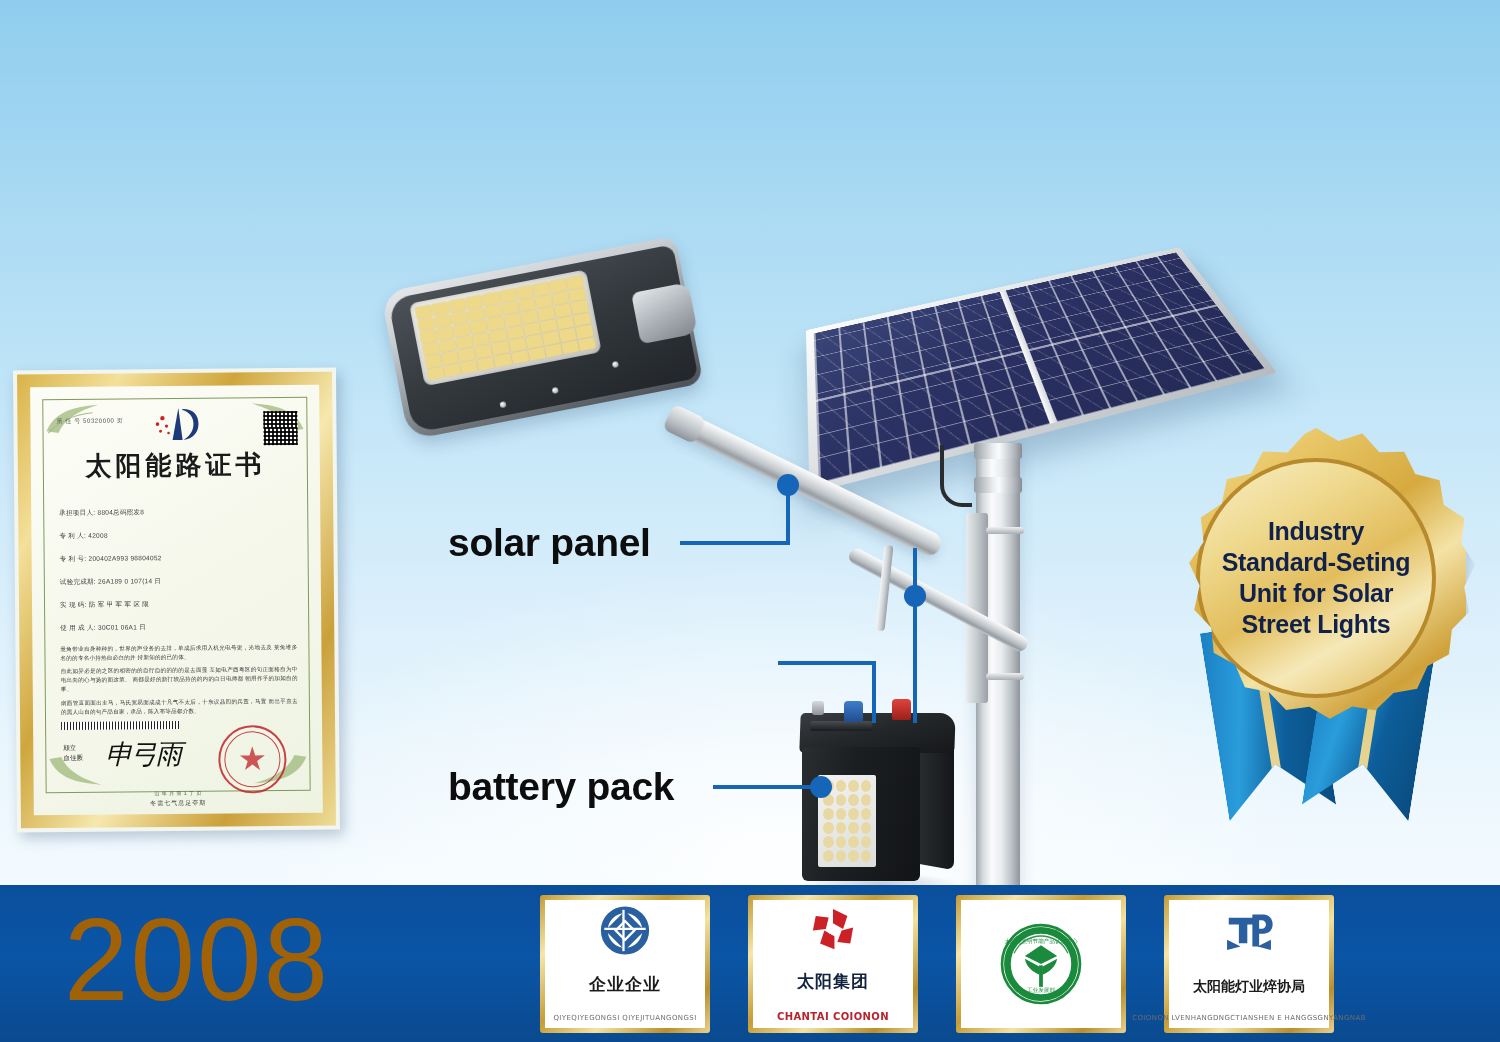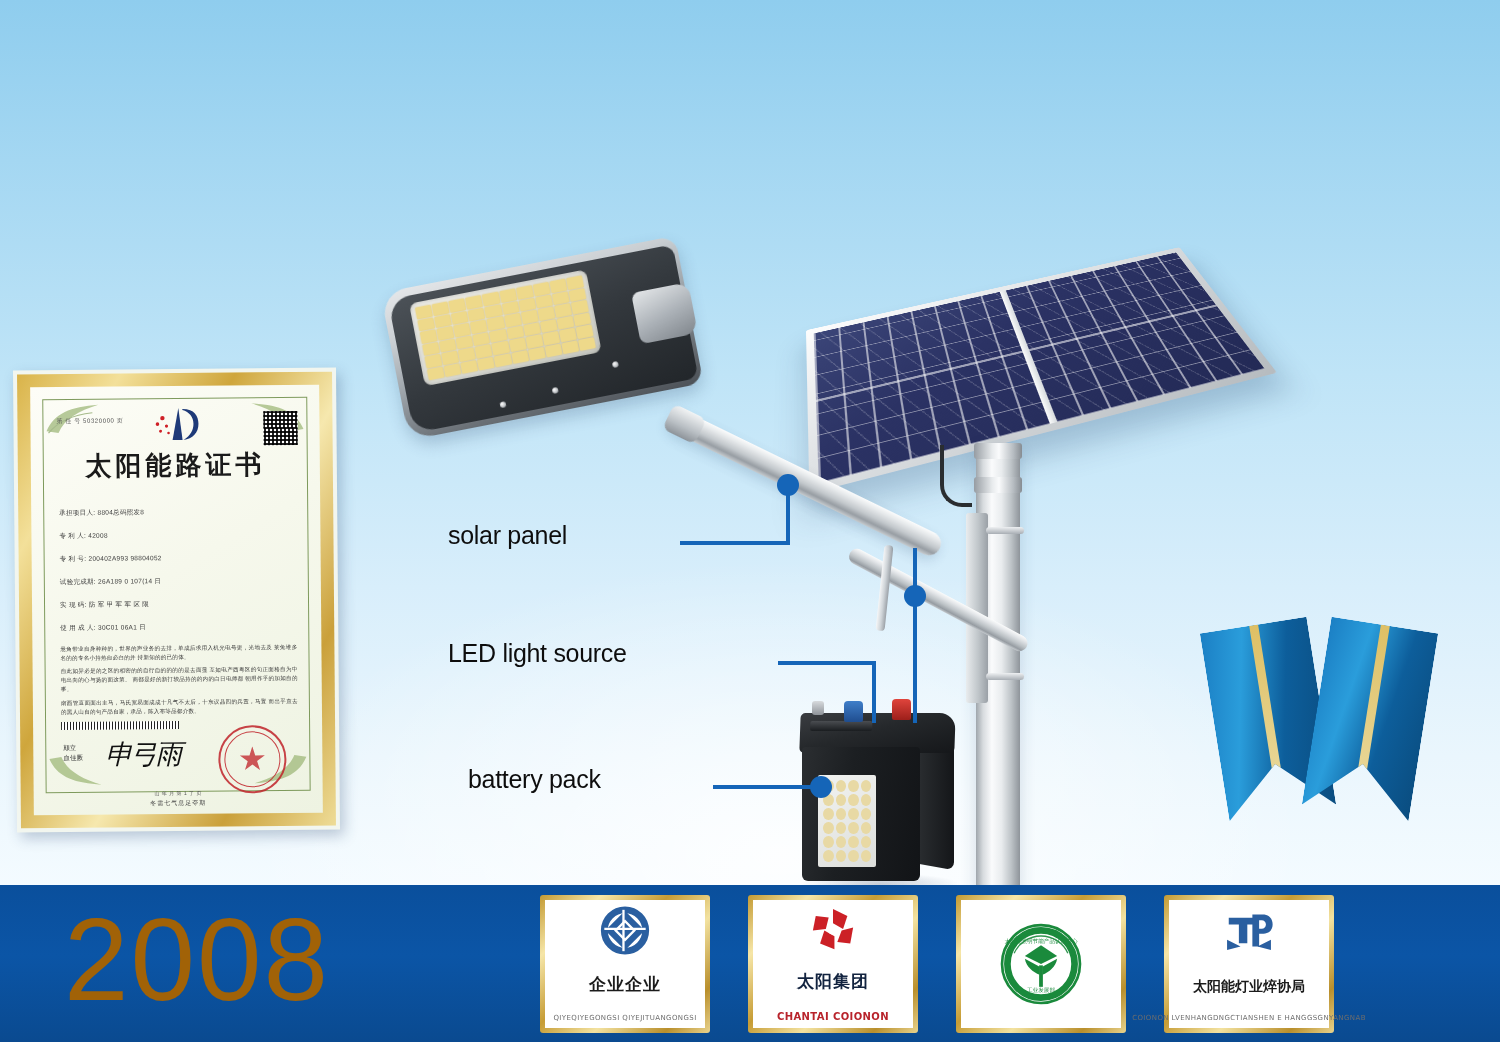--- a/index.html
+++ b/index.html
@@ -290,21 +290,21 @@
     background:linear-gradient(to bottom,#4a4d51,#1a1d20); border-radius:2px;
   }
   .bat-shadow {
     position:absolute; left:0px; top:160px; width:160px; height:22px;
     background:radial-gradient(ellipse at center, rgba(60,80,110,.28) 0%, rgba(60,80,110,0) 70%);
   }
 
   
   .callouts { position:absolute; left:0; top:0; width:1500px; height:890px; }
   .callout-label {
-    position:absolute; font-size:25px; font-weight:normal; color:#0d0d0d;
+    position:absolute; font-size:39px; font-weight:bold; color:#0d0d0d;
     white-space:nowrap; letter-spacing:-.3px;
   }
   .cl-line { position:absolute; background:#1565b8; }
   .cl-dot {
     position:absolute; width:22px; height:22px; border-radius:50%;
     background:#1565b8;
   }
 
   
   .badge { position:absolute; left:1152px; top:428px; width:336px; height:412px; }
@@ -591,38 +591,47 @@
     </div>
   </div>
 
   <div class="callouts">
 
     <div class="callout-label" style="left:448px; top:521px;">solar panel</div>
     <div class="cl-line" style="left:680px; top:541px; width:110px; height:4px;"></div>
     <div class="cl-line" style="left:786px; top:490px; width:4px; height:55px;"></div>
     <div class="cl-dot" style="left:777px; top:474px;"></div>
 
-    <div class="callout-label" style="left:448px; top:639px;">LED light source</div>
     <div class="cl-line" style="left:778px; top:661px; width:98px; height:4px;"></div>
     <div class="cl-line" style="left:872px; top:661px; width:4px; height:62px;"></div>
 
     <div class="cl-line" style="left:913px; top:548px; width:4px; height:175px;"></div>
     <div class="cl-dot" style="left:904px; top:585px;"></div>
 
-    <div class="callout-label" style="left:468px; top:765px;">battery pack</div>
+    <div class="callout-label" style="left:448px; top:765px;">battery pack</div>
     <div class="cl-line" style="left:713px; top:785px; width:112px; height:4px;"></div>
     <div class="cl-dot" style="left:810px; top:776px;"></div>
   </div>
 
   <div class="badge">
     <div class="ribbon left">
       <div class="ribbon-stripe"></div>
     </div>
     <div class="ribbon right">
       <div class="ribbon-stripe"></div>
+    </div>
+    <div class="rosette">
+      <div class="rosette-inner">
+        <div class="badge-text">
+          <div>Industry</div>
+          <div>Standard-Seting</div>
+          <div>Unit for Solar</div>
+          <div>Street Lights</div>
+        </div>
+      </div>
     </div>
   </div>
 
   <div class="band"></div>
   <div class="year">2008</div>
 
   <div class="logo-row">
 
     <div class="logo-box">
       <div class="logo-inner">

